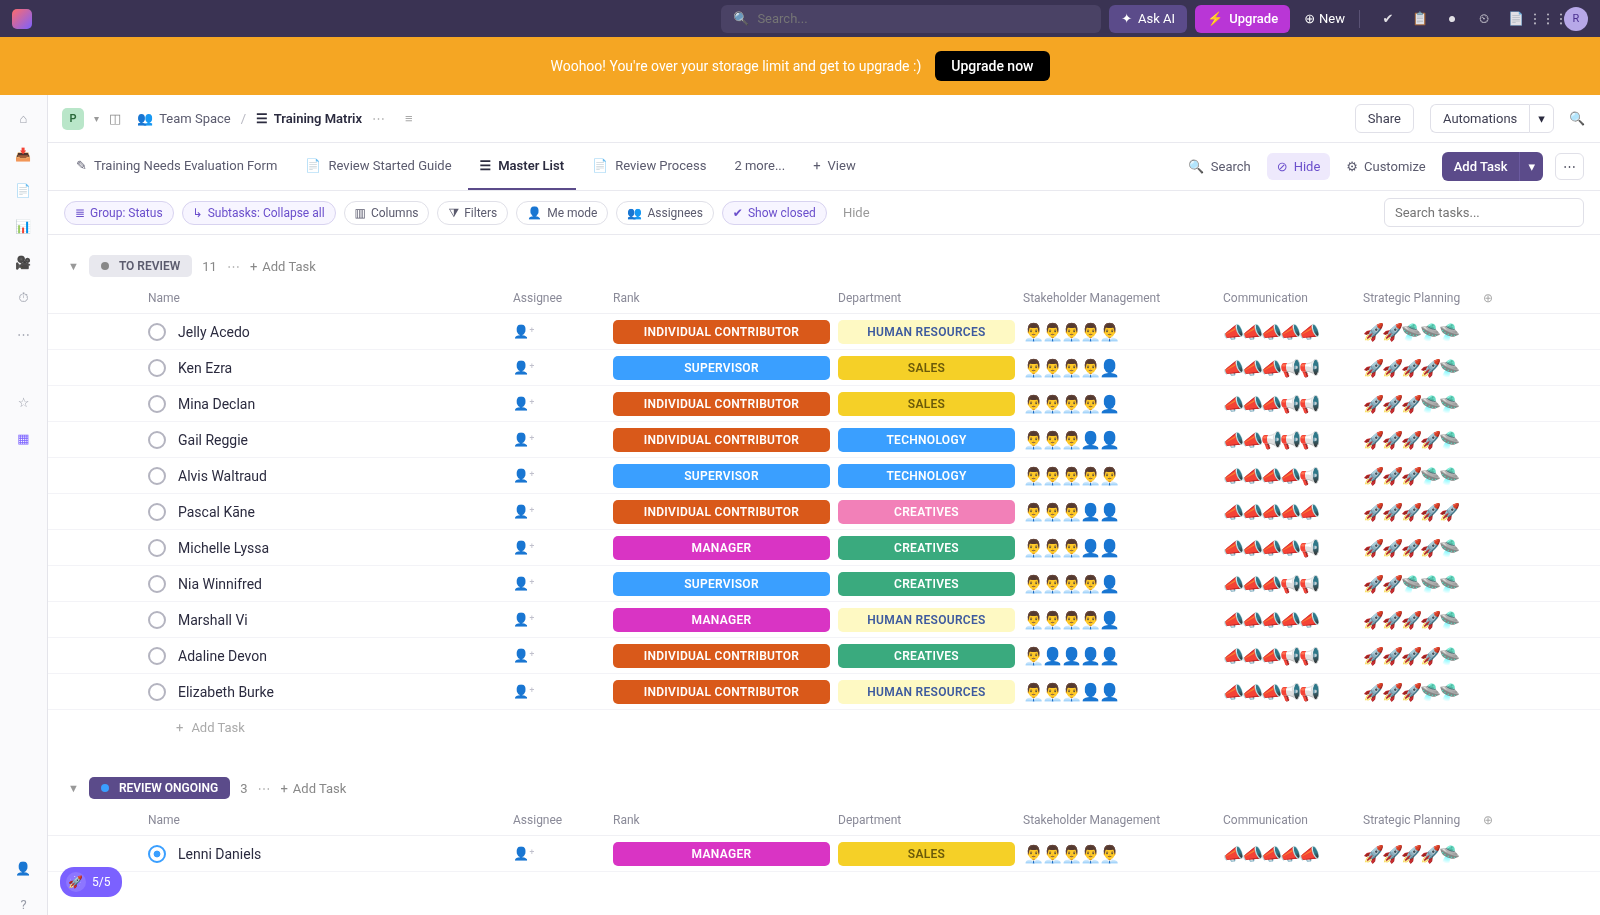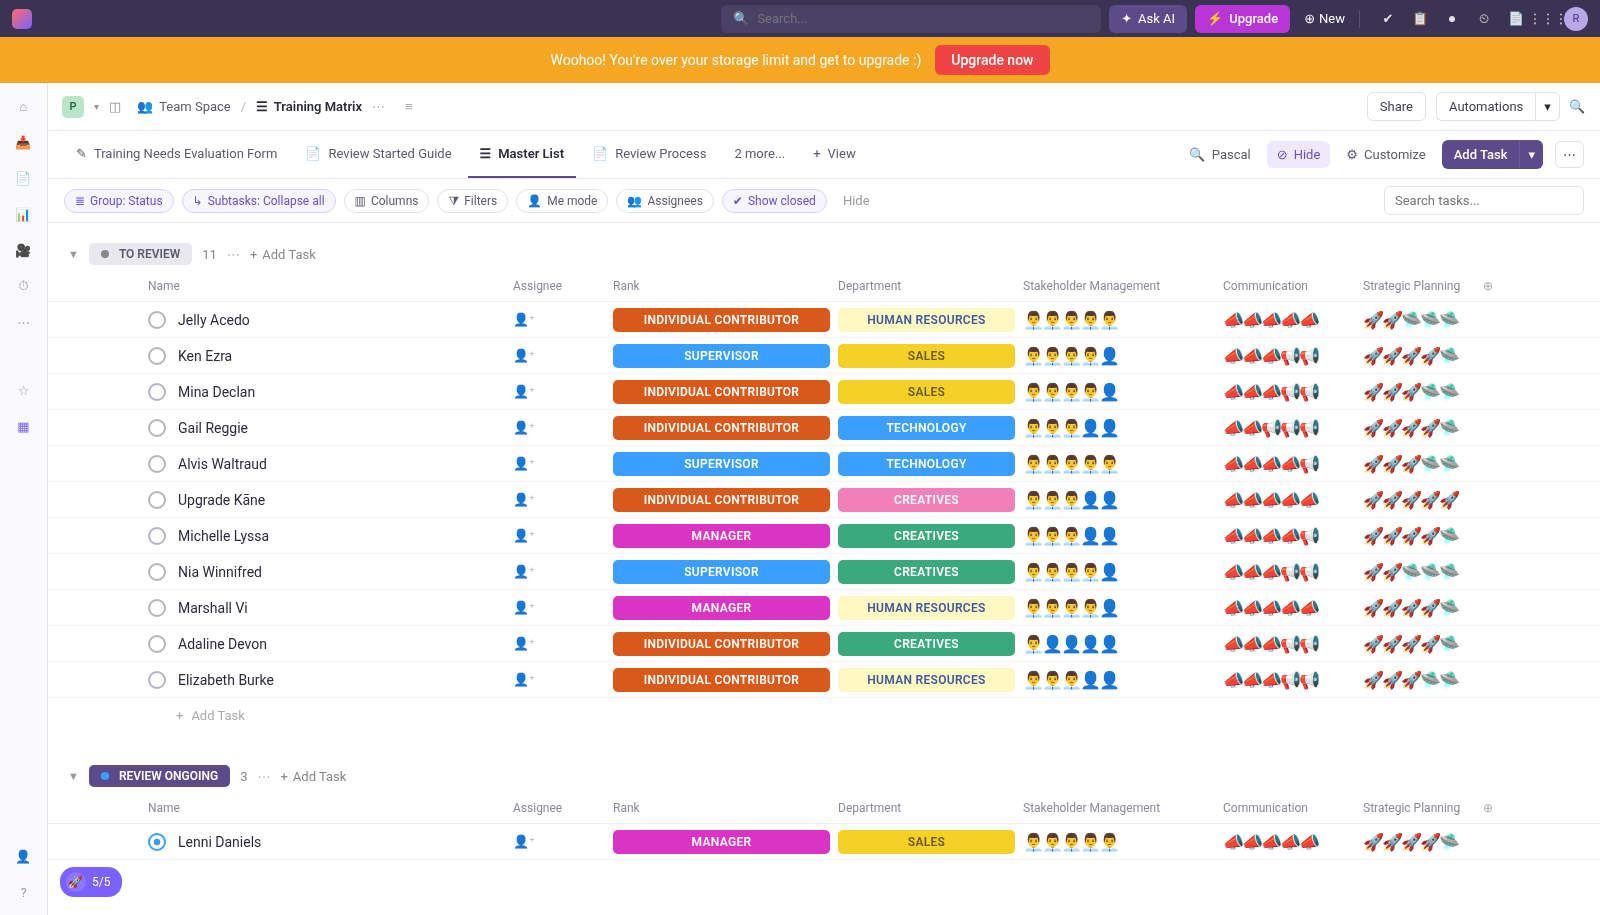--- a/index.html
+++ b/index.html
@@ -9,40 +9,40 @@
 .search-bar{flex:0 0 380px;height:28px;background:#4a4265;border-radius:6px;display:flex;align-items:center;padding:0 12px;color:#b8b0cc;gap:8px}
 .search-bar input{background:none;border:none;color:#b8b0cc;flex:1;font-size:13px;outline:none}
 .ask-ai{background:#5b4b8a;height:28px;padding:0 12px;border-radius:6px;display:flex;align-items:center;gap:6px;margin-left:8px;color:#fff;cursor:pointer}
 .upgrade-btn{background:#b936d6;height:28px;padding:0 12px;border-radius:6px;display:flex;align-items:center;gap:6px;margin-left:8px;color:#fff;font-weight:500;cursor:pointer}
 .new-btn{display:flex;align-items:center;gap:4px;margin-left:14px;cursor:pointer}
 .top-icons{display:flex;align-items:center;gap:16px;margin-left:20px}
 .top-icon{width:16px;height:16px;opacity:.85;cursor:pointer;display:flex;align-items:center;justify-content:center}
 .avatar{width:24px;height:24px;border-radius:50%;background:#b7a8e8;display:flex;align-items:center;justify-content:center;font-size:11px;color:#4a2f8f;margin-left:8px;cursor:pointer}
 .divider-v{width:1px;height:18px;background:#5a5275;margin-left:14px}
 
-.banner{height:46px;background:#f5a623;display:flex;align-items:center;justify-content:center;gap:14px;color:#fff;font-size:14px}
-.banner-btn{background:#ef4444;padding:7px 16px;border-radius:6px;cursor:pointer;font-weight:500}
+.banner{height:58px;background:#f5a623;display:flex;align-items:center;justify-content:center;gap:14px;color:#fff;font-size:14px}
+.banner-btn{background:#000000;padding:7px 16px;border-radius:6px;cursor:pointer;font-weight:500}
 
 .main{display:flex;height:calc(100vh - 83px)}
 
 .sidebar{width:48px;border-right:1px solid #e4e4ea;display:flex;flex-direction:column;align-items:center;padding-top:14px;gap:18px;background:#fafafc}
 .side-icon{width:18px;height:18px;color:#989ca8;cursor:pointer;display:flex;align-items:center;justify-content:center}
 .side-spacer{flex:1}
 .side-icon.active{color:#7b61ff}
 
 .content{flex:1;display:flex;flex-direction:column;overflow:hidden}
 
 .breadcrumb{height:48px;border-bottom:1px solid #e9e9ef;display:flex;align-items:center;padding:0 14px;gap:10px}
 .ws-chip{width:22px;height:22px;background:#b9e6c9;border-radius:5px;display:flex;align-items:center;justify-content:center;font-size:11px;font-weight:600;color:#2a6a3a}
 .chev-sm{color:#999;font-size:10px}
 .panel-icon{width:18px;color:#888;cursor:pointer}
 .crumb-item{display:flex;align-items:center;gap:6px;color:#5b5b6e;cursor:pointer}
 .crumb-item.bold{font-weight:600;color:#2b2b3f}
 .crumb-sep{color:#b8b8c2}
-.breadcrumb .right{margin-left:auto;display:flex;align-items:center;gap:10px}
+.breadcrumb .right{margin-left:auto;display:flex;align-items:center;gap:16px}
 .btn-outline{border:1px solid #e0e0e8;border-radius:6px;padding:6px 12px;cursor:pointer;color:#3f3f52;font-size:13px}
 .btn-split{display:flex}
 .btn-split .main-b{border-radius:6px 0 0 6px;border-right:none}
 .btn-split .drop-b{border:1px solid #e0e0e8;border-radius:0 6px 6px 0;padding:6px 8px;cursor:pointer}
 
 .tabs{height:48px;border-bottom:1px solid #e9e9ef;display:flex;align-items:center;padding:0 16px;gap:4px}
 .tab{display:flex;align-items:center;gap:7px;padding:0 12px;height:47px;color:#5b5b6e;cursor:pointer;border-bottom:2px solid transparent}
 .tab.active{color:#2b2b3f;border-bottom-color:#5b4b8a;font-weight:600}
 .tabs .right{margin-left:auto;display:flex;align-items:center;gap:6px}
 .t-action{display:flex;align-items:center;gap:6px;padding:6px 10px;border-radius:6px;cursor:pointer;color:#5b5b6e}
@@ -207,21 +207,21 @@
       <div class="tab">
           <span>2 more...</span>
         </div>
       <div class="tab">
           <span>+</span>
           <span>View</span>
         </div>
       <div class="right">
         <div class="t-action">
             <span>🔍</span>
-            <span>Pascal</span>
+            <span>Search</span>
           </div>
         <div class="t-action hl">
             <span>⊘</span>
             <span>Hide</span>
           </div>
         <div class="t-action">
             <span>⚙</span>
             <span>Customize</span>
           </div>
         <div style="display:flex">
@@ -353,21 +353,21 @@
           </div>
       <div class="dept-cell">
             <div class="tag tech">TECHNOLOGY</div>
           </div>
       <div class="stake-cell">👨‍💼👨‍💼👨‍💼👨‍💼👨‍💼</div>
       <div class="comm-cell">📣📣📣📣📢</div>
       <div class="strat-cell">🚀🚀🚀🛸🛸</div>
         </div>
         <div class="row">
       <div class="task-status "></div>
-      <div class="task-name">Upgrade Kāne</div>
+      <div class="task-name">Pascal Kāne</div>
       <div class="assignee-ph">👤⁺</div>
       <div class="rank-cell">
             <div class="tag ic">INDIVIDUAL CONTRIBUTOR</div>
           </div>
       <div class="dept-cell">
             <div class="tag mkt">CREATIVES</div>
           </div>
       <div class="stake-cell">👨‍💼👨‍💼👨‍💼👤👤</div>
       <div class="comm-cell">📣📣📣📣📣</div>
       <div class="strat-cell">🚀🚀🚀🚀🚀</div>

